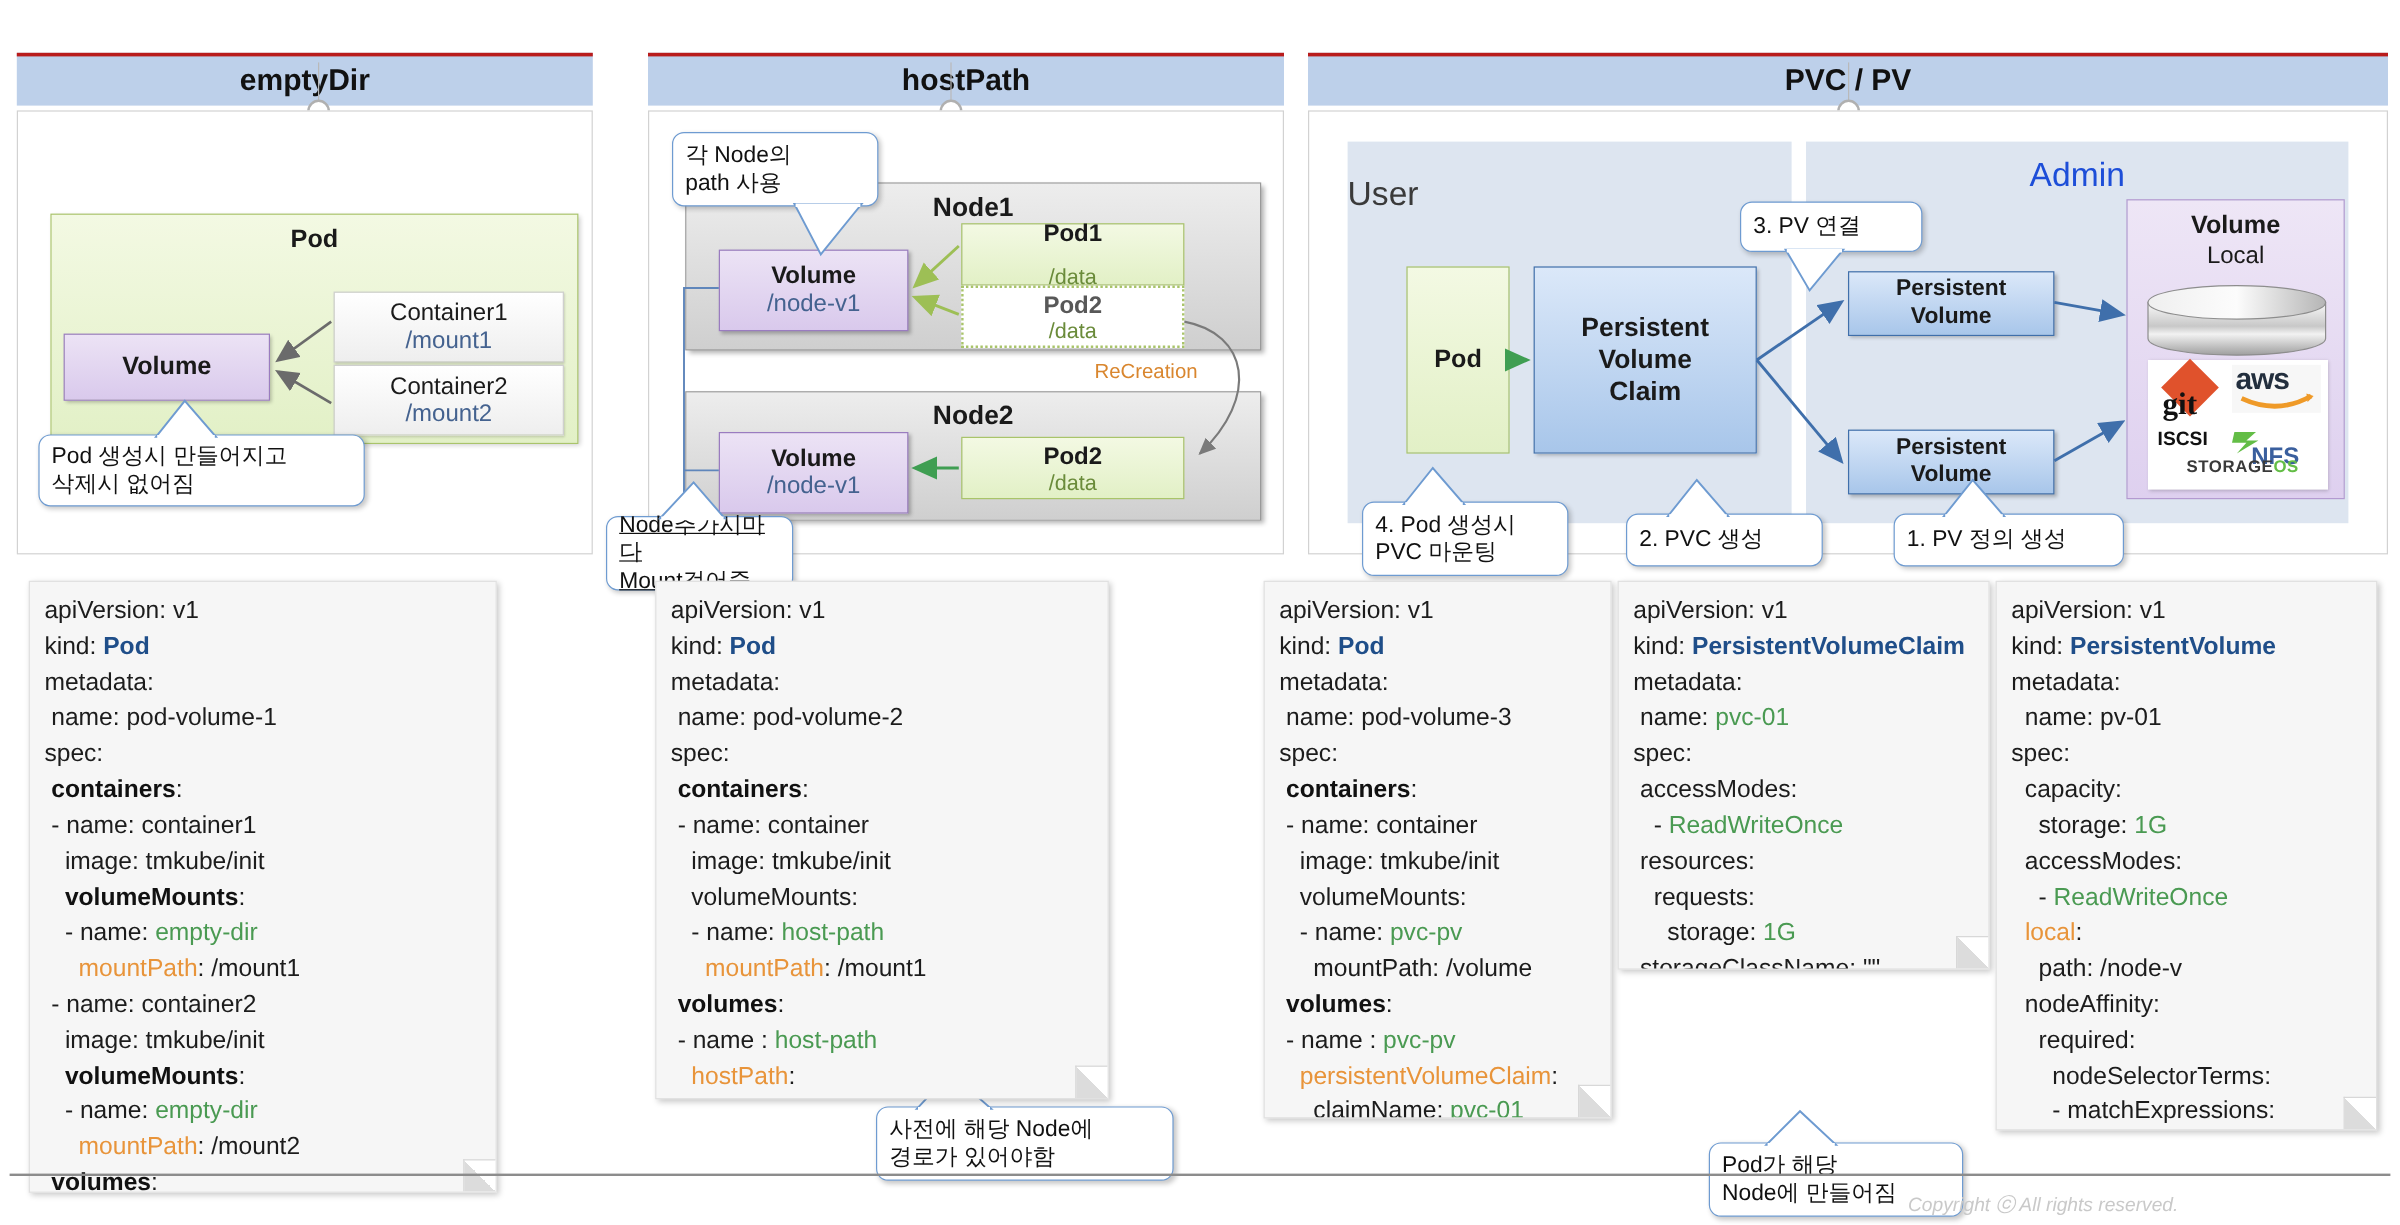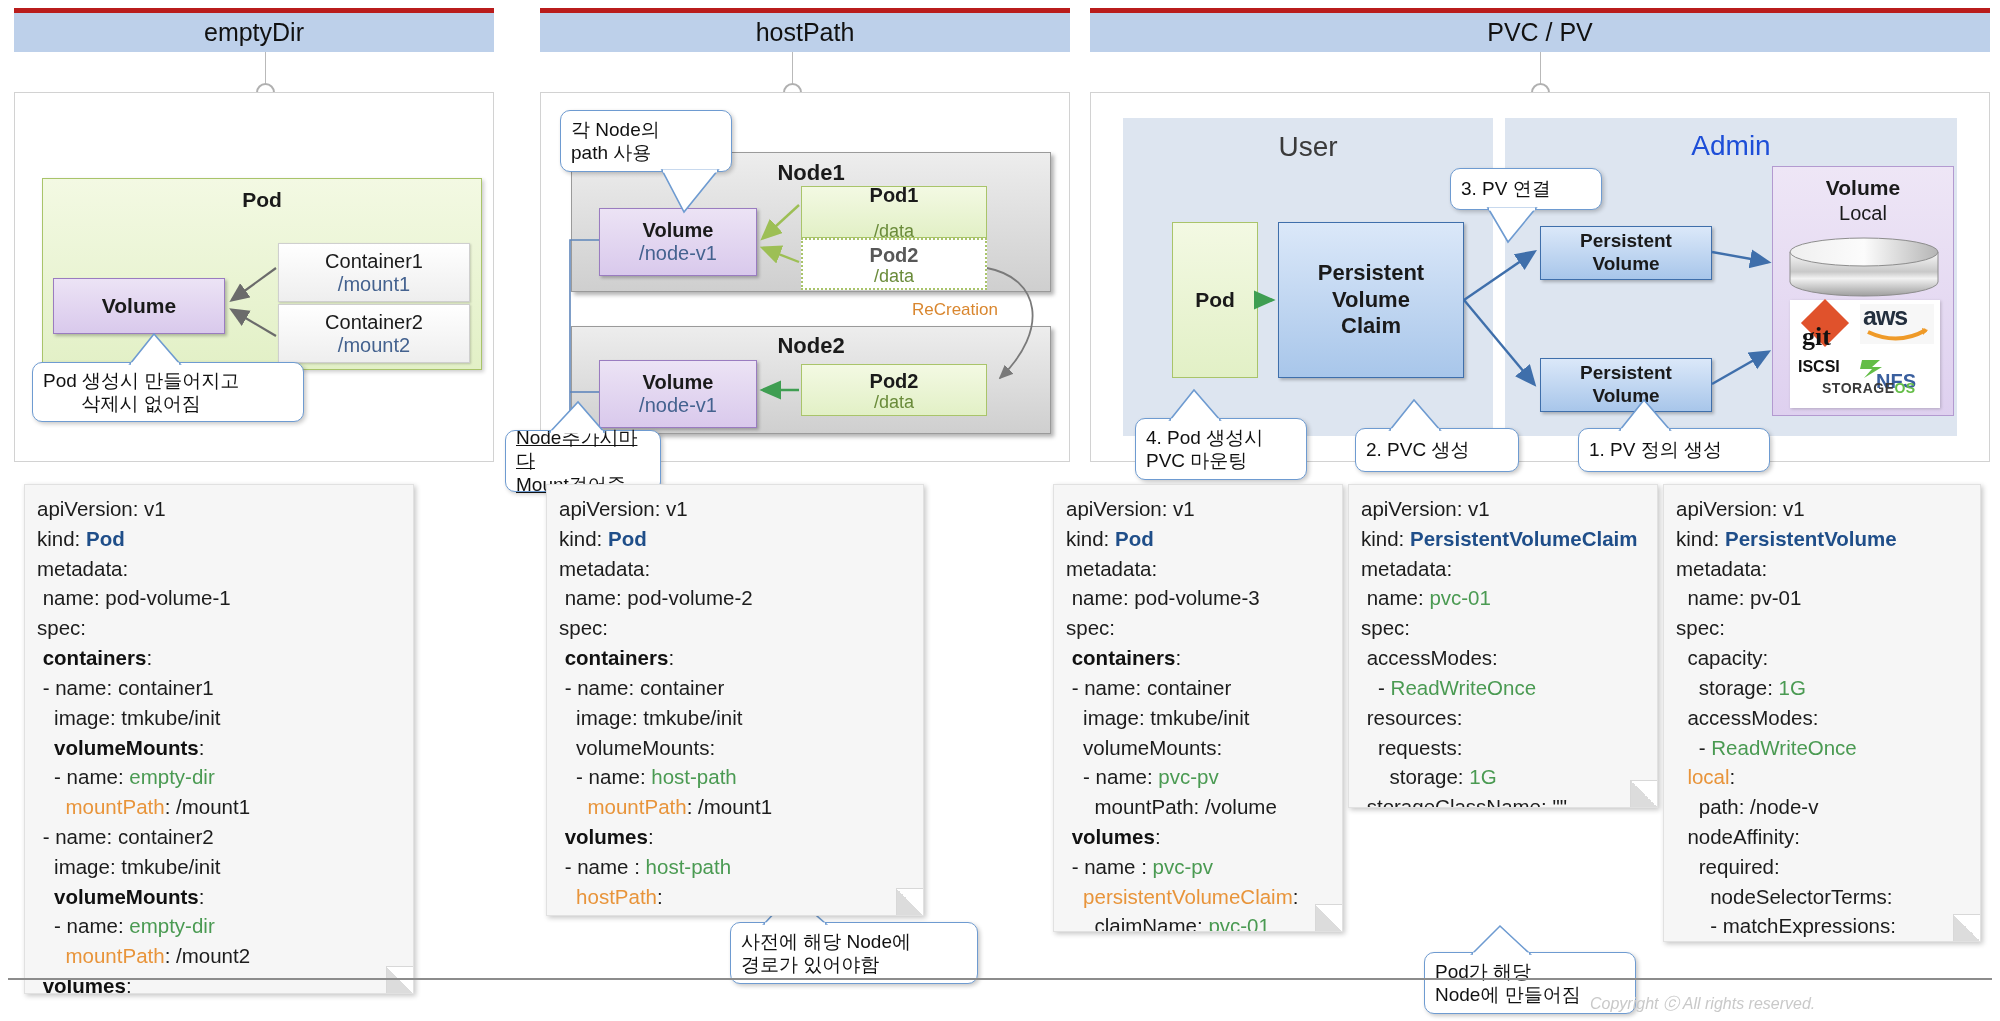--- a/index.html
+++ b/index.html
@@ -1,22 +1,22 @@
 <!DOCTYPE html>
 <html><head>
 <meta charset="utf-8">
 <style>
   html,body{margin:0;padding:0;background:#fff;}
   body{width:2000px;height:1021px;position:relative;overflow:hidden;
        font-family:"Liberation Sans","DejaVu Sans",sans-serif;color:#1a1a1a;}
   .abs{position:absolute;box-sizing:border-box;}
 
   
-  .banner{background:#bdd0ea;border-top:5px solid #b91c1c;display:flex;
-          align-items:center;justify-content:center;font-weight:normal;}
+  .banner{background:#bdd0ea;border-top:3px solid #b91c1c;display:flex;
+          align-items:center;justify-content:center;font-weight:bold;margin-top:36px;}
   .banner span{font-size:25px;color:#111;}
 
   
   .stem{background:#b9b9b9;width:1px;}
   .knob{border:2px solid #b0b0b0;border-radius:50%;background:#fff;}
 
   
   .panel{border:1px solid #d2d2d2;background:#fff;}
 
   
@@ -118,21 +118,21 @@
       <path d="M0,0 L9,4 L0,8 z" fill="#3f6fab"></path>
     </marker>
     <marker id="gray-arrow-sm" markerWidth="8" markerHeight="8" refX="7" refY="3.5" orient="auto">
       <path d="M0,0 L8,3.5 L0,7 z" fill="#7a7a7a"></path>
     </marker>
   </defs>
   <path d="M276,268 L232,300" stroke="#6b6b6b" stroke-width="2.2" fill="none" marker-end="url(#gray-arrow)"></path>
   <path d="M276,336 L232,310" stroke="#6b6b6b" stroke-width="2.2" fill="none" marker-end="url(#gray-arrow)"></path>
 </svg>
 
-<div class="abs callout" style="left:32px;top:362px;width:272px;height:60px;text-align:center;">
+<div class="abs callout" style="left:32px;top:362px;width:272px;height:60px;">
   <span>Pod 생성시 만들어지고
 삭제시 없어짐</span>
 </div>
 <svg class="abs" style="left:110px;top:332px;width:90px;height:36px;">
   <path d="M20,32 L44,2 L70,32 Z" fill="#fff" stroke="#6e9bd1" stroke-width="1.6"></path>
   <path d="M21,32 L69,32" stroke="#fff" stroke-width="3"></path>
 </svg>
 
 <div class="abs panel" style="left:540px;top:92px;width:530px;height:370px;"></div>
 
@@ -198,21 +198,21 @@
 경로가 있어야함</span>
 </div>
 <svg class="abs" style="left:740px;top:892px;width:110px;height:36px;">
   <path d="M24,32 L52,2 L86,32 Z" fill="#fff" stroke="#6e9bd1" stroke-width="1.6"></path>
   <path d="M25,32 L85,32" stroke="#fff" stroke-width="3"></path>
 </svg>
 
 <div class="abs panel" style="left:1090px;top:92px;width:900px;height:370px;"></div>
 
 <div class="abs zone" style="left:1123px;top:118px;width:370px;height:318px;">
-  <div style="text-align:center;font-size:28px;color:#3a3a3a;padding-top:13px;">User</div>
+  <div style="text-align:left;font-size:28px;color:#3a3a3a;padding-top:28px;">User</div>
 </div>
 <div class="abs zone" style="left:1505px;top:118px;width:452px;height:318px;">
   <div style="text-align:center;font-size:28px;color:#1d4ed8;padding-top:12px;">Admin</div>
 </div>
 
 <div class="abs pod-box" style="left:1172px;top:222px;width:86px;height:156px;display:flex;align-items:center;justify-content:center;">
   <span class="ttl" style="font-size:21px;">Pod</span>
 </div>
 <div class="abs blue-box" style="left:1278px;top:222px;width:186px;height:156px;display:flex;align-items:center;justify-content:center;">
   <span class="ttl" style="font-size:22px;text-align:center;white-space:pre-line;line-height:1.22;">Persistent

